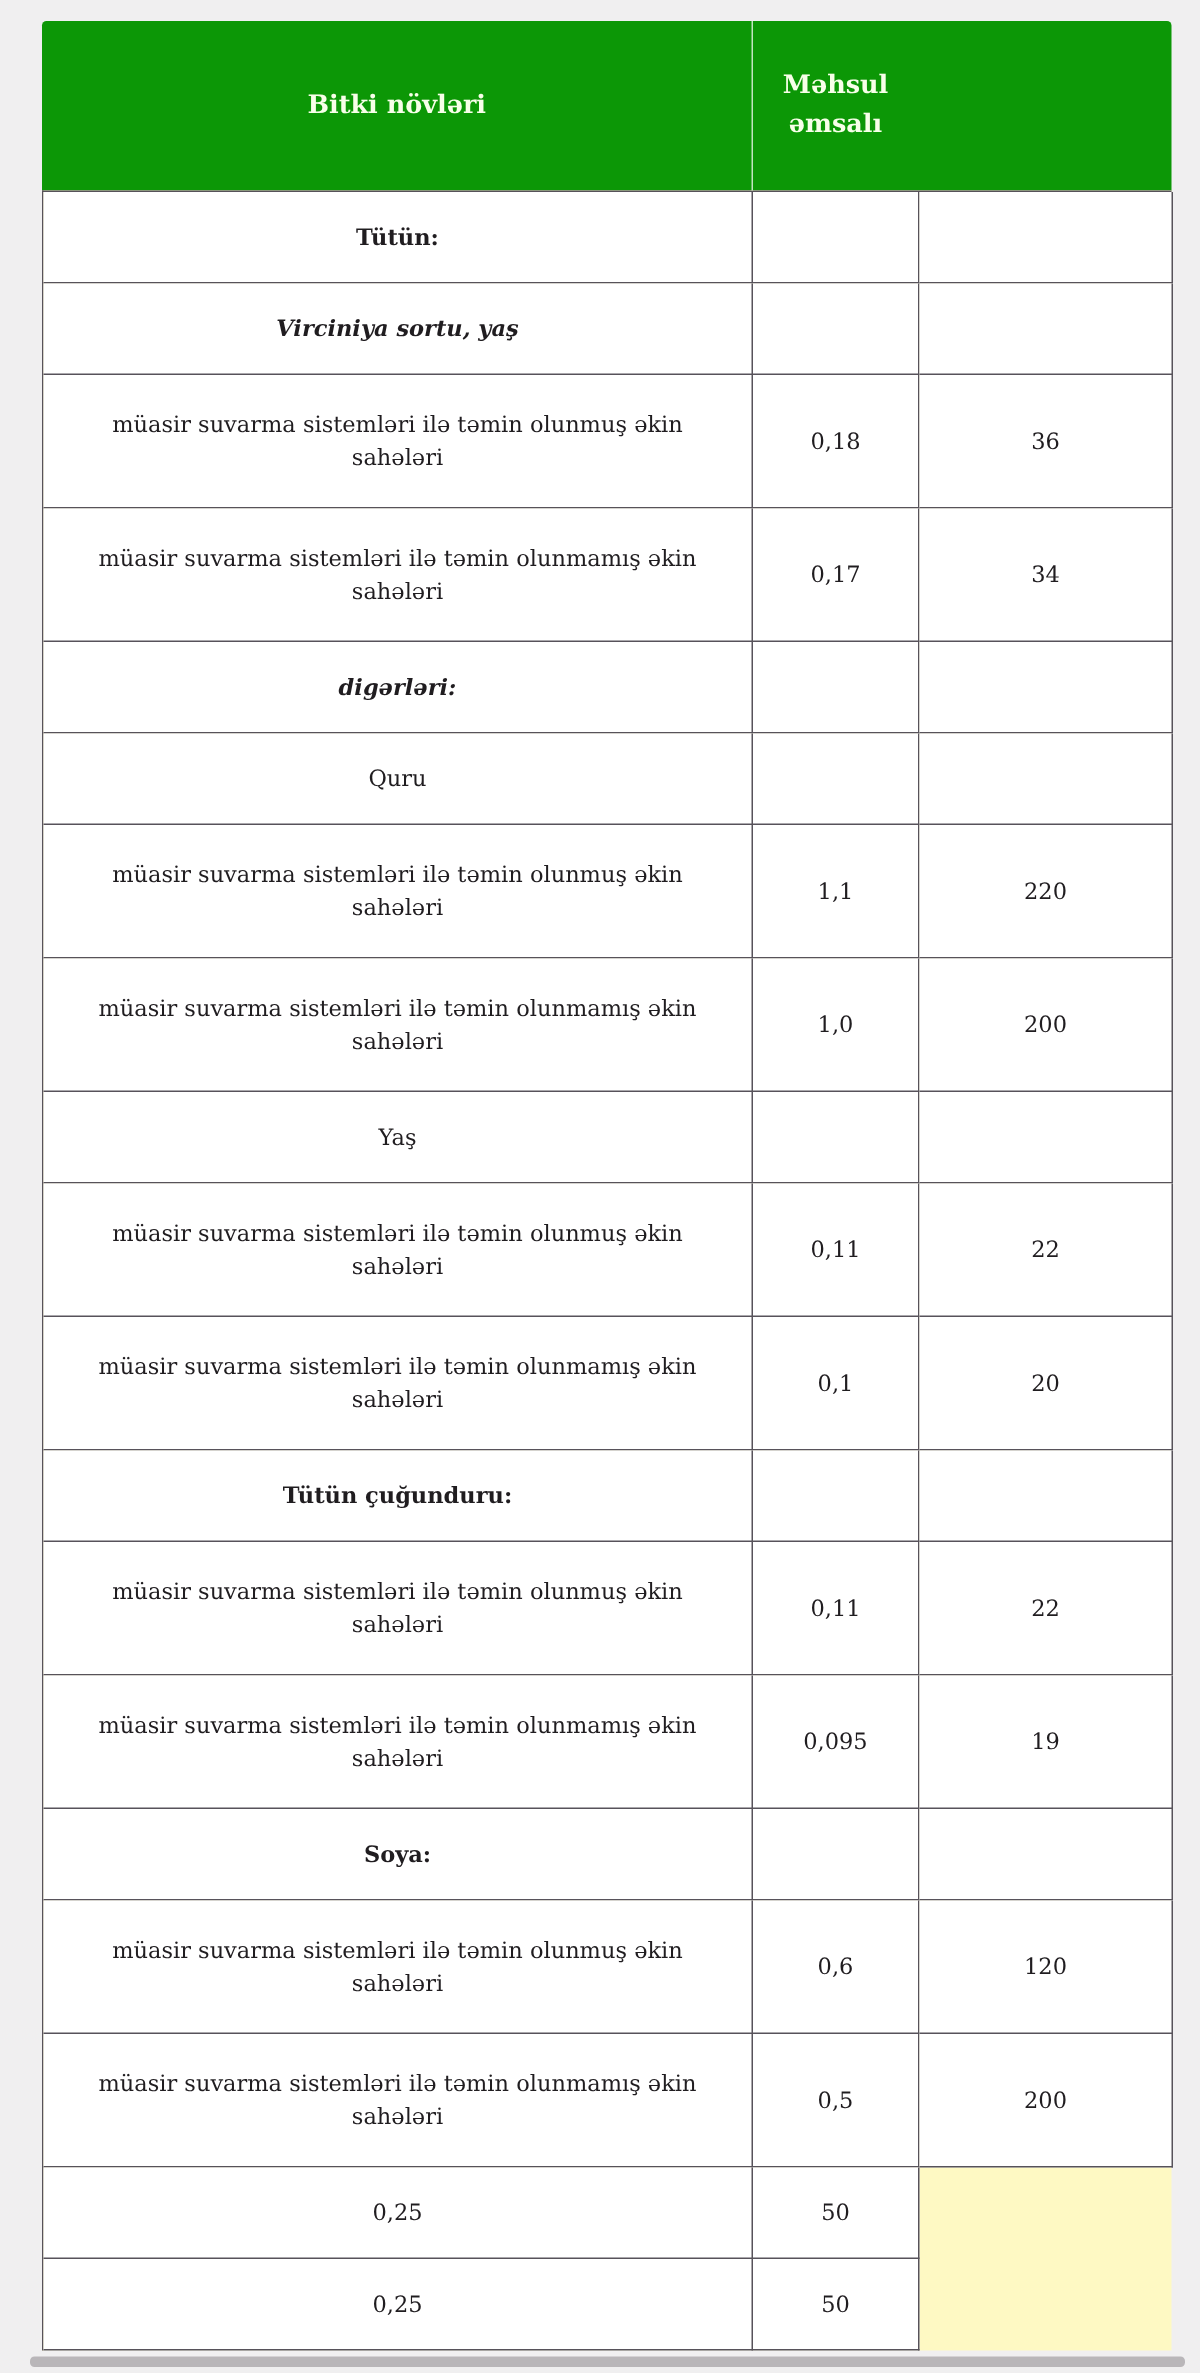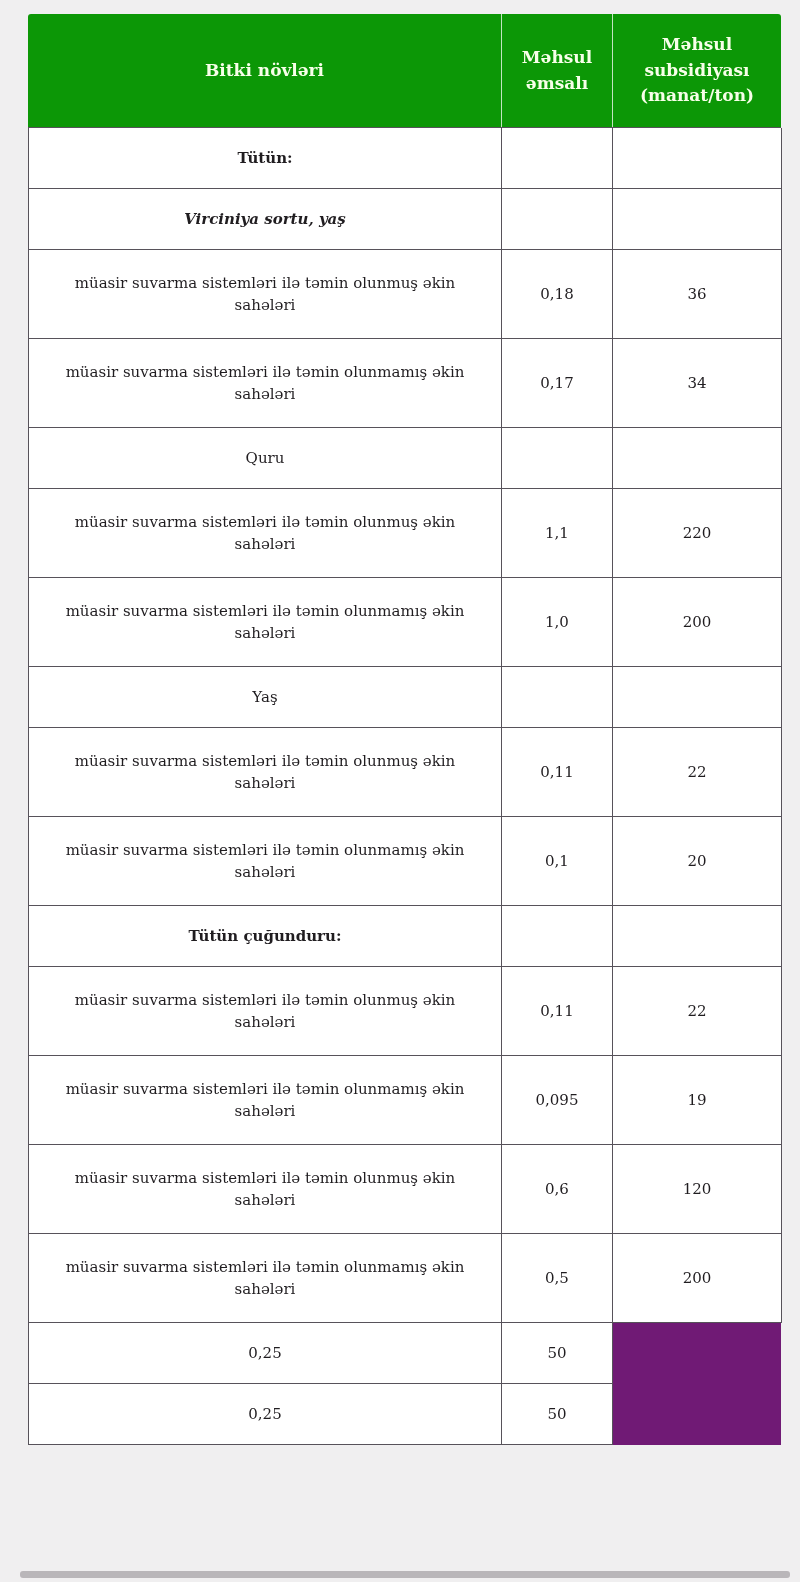--- a/index.html
+++ b/index.html
@@ -40,21 +40,21 @@
     padding: 0 10px;
     box-sizing: border-box;
   }
   .hcell + .hcell {
     border-left: 1px solid rgba(255,255,255,0.75);
   }
   
   .gbody {
     border-top: 1px solid #57525a;
     border-left: 1px solid #57525a;
-    background: #701a75;
+    background: #fef9c3;
   }
   .grow {
     display: grid;
     grid-template-columns: 473px 111px 169px;
   }
   .cell {
     box-sizing: border-box;
     border-right: 1px solid #57525a;
     border-bottom: 1px solid #57525a;
     display: flex;
@@ -83,21 +83,20 @@
   }
 </style>
 </head>
 <body>
 
 <div class="table-wrap">
 
   <div class="ghead">
     <div class="hcell">Bitki növləri</div>
     <div class="hcell">Məhsul əmsalı</div>
-    <div class="hcell">Məhsul subsidiyası (manat/ton)</div>
   </div>
 
   <div class="gbody">
 
     <div class="grow r-cat r-bold">
       <div class="cell c1">Tütün:</div>
       <div class="cell c2"></div>
       <div class="cell c3"></div>
     </div>
 
@@ -112,20 +111,25 @@
       <div class="cell c2">0,18</div>
       <div class="cell c3">36</div>
     </div>
 
     <div class="grow r-data">
       <div class="cell c1">müasir suvarma sistemləri ilə təmin olunmamış əkin sahələri</div>
       <div class="cell c2">0,17</div>
       <div class="cell c3">34</div>
     </div>
 
+    <div class="grow r-cat r-bolditalic">
+      <div class="cell c1">digərləri:</div>
+      <div class="cell c2"></div>
+      <div class="cell c3"></div>
+    </div>
 
     <div class="grow r-cat">
       <div class="cell c1">Quru</div>
       <div class="cell c2"></div>
       <div class="cell c3"></div>
     </div>
 
     <div class="grow r-data">
       <div class="cell c1">müasir suvarma sistemləri ilə təmin olunmuş əkin sahələri</div>
       <div class="cell c2">1,1</div>
@@ -167,20 +171,25 @@
       <div class="cell c2">0,11</div>
       <div class="cell c3">22</div>
     </div>
 
     <div class="grow r-data">
       <div class="cell c1">müasir suvarma sistemləri ilə təmin olunmamış əkin sahələri</div>
       <div class="cell c2">0,095</div>
       <div class="cell c3">19</div>
     </div>
 
+    <div class="grow r-cat r-bold">
+      <div class="cell c1">Soya:</div>
+      <div class="cell c2"></div>
+      <div class="cell c3"></div>
+    </div>
 
     <div class="grow r-data">
       <div class="cell c1">müasir suvarma sistemləri ilə təmin olunmuş əkin sahələri</div>
       <div class="cell c2">0,6</div>
       <div class="cell c3">120</div>
     </div>
 
     <div class="grow r-data">
       <div class="cell c1">müasir suvarma sistemləri ilə təmin olunmamış əkin sahələri</div>
       <div class="cell c2">0,5</div>

